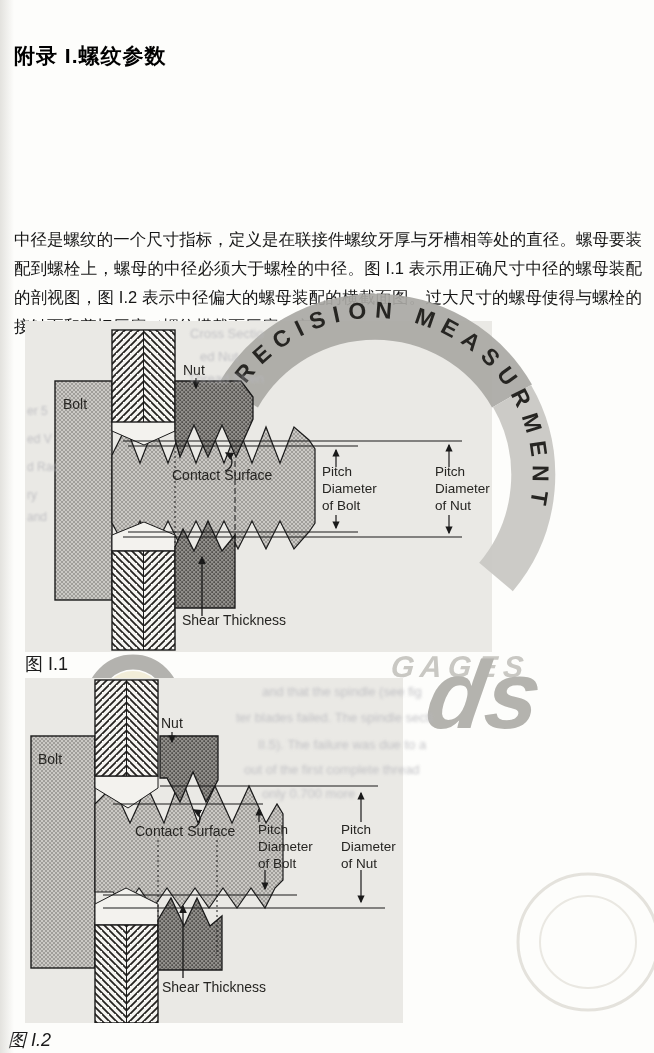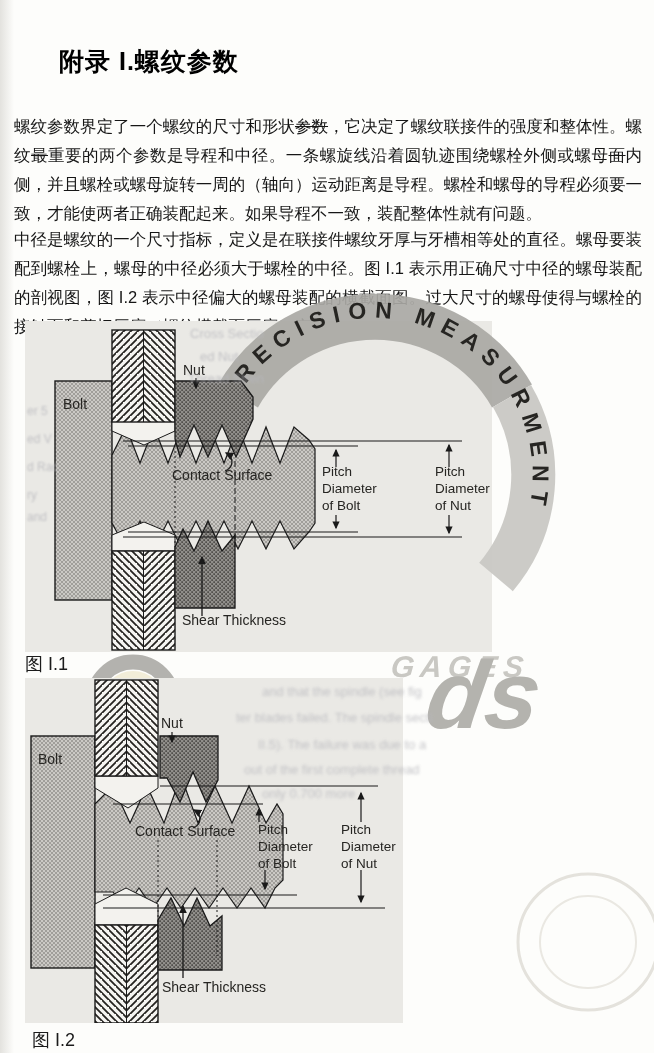--- a/index.html
+++ b/index.html
@@ -1,30 +1,30 @@
 <!DOCTYPE html>
 <html><head>
 <meta charset="utf-8">
 <style>
   html,body{margin:0;padding:0;}
   body{width:654px;height:1053px;position:relative;background:#fdfdfb;
        font-family:"Liberation Sans",sans-serif;overflow:hidden;}
   .page{position:absolute;inset:0;overflow:hidden;}
   .edge-shade{position:absolute;left:0;top:0;width:14px;height:1053px;
       background:linear-gradient(90deg,#e3e2de,rgba(253,253,251,0));z-index:6;pointer-events:none;}
-  .doc-title{position:absolute;left:14px;top:28px;font-size:25px;font-weight:700;
-      color:#000;letter-spacing:1px;margin-left:45px;}
+  .doc-title{position:absolute;left:14px;top:28px;font-size:21px;font-weight:700;
+      color:#000;letter-spacing:1px;}
   .para{position:absolute;left:14px;width:628px;font-size:16.5px;line-height:29px;
       color:#161616;text-align:justify;}
   #para1{top:95px;}
   #para2{top:208px;}
   .strike{text-decoration:line-through;}
   .fig-caption{position:absolute;font-size:18px;color:#1b1b1b;z-index:5;}
   #cap1{left:25px;top:652px;}
-  #cap2{left:32px;top:1028px;}
+  #cap2{left:8px;top:1028px;font-style:italic;}
   .fig-bg{position:absolute;background:#eae9e5;z-index:1;}
   #figbg1{left:25px;top:321px;width:467px;height:331px;}
   #figbg2{left:25px;top:678px;width:378px;height:345px;}
   .fig-svg{position:absolute;z-index:4;}
   #fig1{left:25px;top:325px;}
   #fig2{left:25px;top:678px;}
   .stamp{position:absolute;pointer-events:none;}
   #stamp1{left:180px;top:285px;z-index:2;}
   #stamp2{left:73px;top:643px;z-index:0;}
   #stamp3{left:505px;top:860px;z-index:0;}
@@ -65,21 +65,20 @@
       </defs>
     <text font-size="23" font-weight="700" letter-spacing="8" fill="#fcfcfa">
       <textPath href="#tp1" startOffset="4">PRECISION  MEASURMENT</textPath>
     </text>
   </svg>
 
   <div class="wm-gages">GAGES</div>
   <div class="wm-ds">ds</div>
 
   <h1 class="doc-title">附录 I.螺纹参数</h1>
-  <p id="para1" class="para"><span>螺纹参数界定了一个螺纹的尺寸和形状</span><span class="strike">参数</span><span>，它决定了螺纹联接件的强度和整体性。螺纹</span><span class="strike">最</span><span>重要的两个参数是导程和中径。一条螺旋线沿着圆轨迹围绕螺栓外侧或螺母</span><span class="strike">面</span><span>内侧，并且螺栓或螺母旋转一周的（轴向）运动距离是导程。螺栓和螺母的导程必须要一致，才能使两者正确装配起来。如果导程不一致，装配整体性就有问题。</span></p>
   <p id="para2" class="para">中径是螺纹的一个尺寸指标，定义是在联接件螺纹牙厚与牙槽相等处的直径。螺母要装配到螺栓上，螺母的中径必须大于螺栓的中径。图 I.1 表示用正确尺寸中径的螺母装配的剖视图，图 I.2 表示中径偏大的螺母装配的横截面图。过大尺寸的螺母使得与螺栓的接触面和剪切厚度（螺纹横截面厚度）变小。</p>
 
   <svg id="fig1" class="fig-svg" width="467" height="327" viewBox="0 0 467 327">
     <defs>
       <pattern id="dl1" width="4" height="4" patternUnits="userSpaceOnUse">
         <rect width="4" height="4" fill="#cbc9c5"></rect>
         <rect x="0.4" y="0.4" width="1.2" height="1.2" fill="#55524e"></rect>
         <rect x="2.4" y="2.4" width="1.2" height="1.2" fill="#55524e"></rect>
       </pattern>
       <pattern id="dd1" width="4" height="4" patternUnits="userSpaceOnUse">

